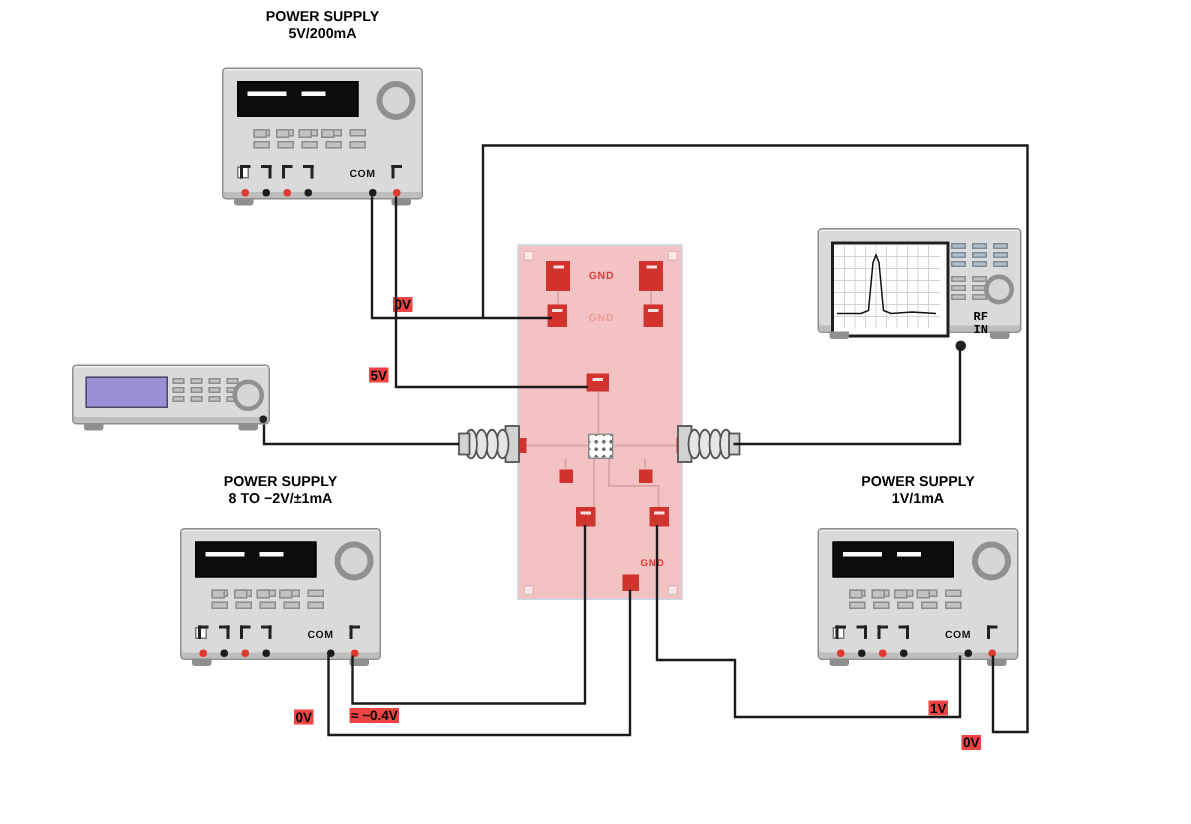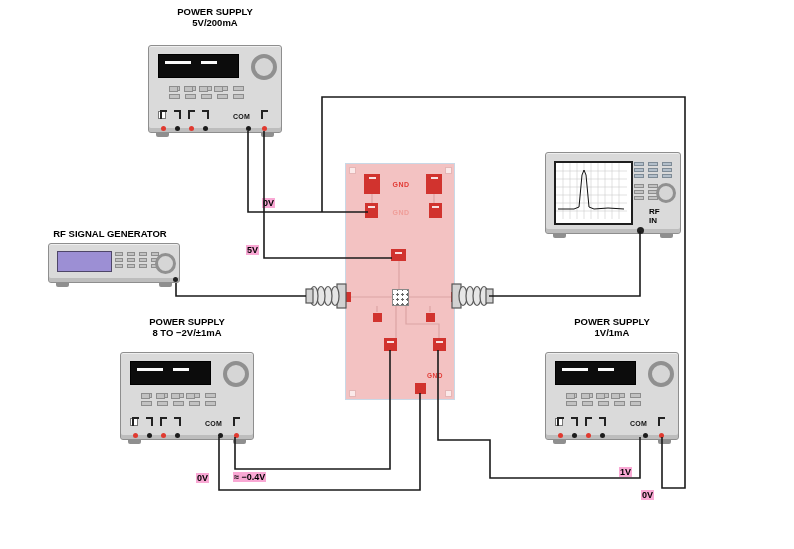--- a/index.html
+++ b/index.html
@@ -5,21 +5,21 @@
   html,body{margin:0;padding:0;background:#fff;}
   .canvas{
     position:relative;width:794px;height:549px;background:#ffffff;overflow:hidden;
     font-family:"Liberation Sans", sans-serif;color:#000;
   }
   
   .inst{position:absolute;background:#dadada;border:1px solid #8e8e8e;border-radius:3px;
         box-shadow:inset 0 -4px 0 #bdbdbd, inset 0 1px 0 #efefef;box-sizing:border-box;}
   .psu{width:134px;height:88px;}
   .rfgen{width:132px;height:40px;}
-  .sa{width:136px;height:82px;}
+  .sa{width:136px;height:70px;font-family:Liberation Mono, monospace;}
   .foot{position:absolute;bottom:-5px;width:13px;height:5px;background:#8f8f8f;border-radius:0 0 2px 2px;}
   .foot.l{left:7px}.foot.r{right:7px}
   
   .display{position:absolute;left:9px;top:8px;width:79px;height:22px;background:#0c0c0c;border:1px solid #000;}
   .display::before{content:"";position:absolute;left:6px;top:6px;width:26px;height:3px;background:#fafafa;}
   .display::after{content:"";position:absolute;left:42px;top:6px;width:16px;height:3px;background:#fafafa;}
   .rf-screen{position:absolute;left:8px;top:7px;width:53px;height:19px;background:#9c8fd4;border:1px solid #4e4668;}
   .sa-screen{position:absolute;left:8px;top:8px;width:75px;height:60px;background:#ffffff;border:2px solid #1e1e1e;}
   
   .knob{position:absolute;border-radius:50%;box-sizing:border-box;background:#d6d6d6;border:4px solid #909090;}
@@ -41,21 +41,21 @@
   .term-icons{position:absolute;left:24px;top:64px;display:flex;gap:7px;}
   .tg{display:inline-block;width:7px;height:9px;box-sizing:border-box;}
   .tg.a{border-left:2px solid #222;border-top:2px solid #222;}
   .tg.b{border-right:2px solid #222;border-top:2px solid #222;}
   .tg-after{position:absolute;left:112px;top:64px;}
   .com{position:absolute;left:84px;top:67px;font-size:7px;font-weight:bold;letter-spacing:.3px;color:#111;}
   .dot{position:absolute;top:80px;width:5px;height:5px;border-radius:50%;}
   .dot.red{background:#e03a30;} .dot.blk{background:#1c1c1c;}
   
   .inst-title{position:absolute;text-align:center;font-weight:bold;font-size:9.5px;line-height:11px;color:#000;}
-  .wlabel{position:absolute;font-size:9px;font-weight:bold;color:#000;background:#f9a8d4;padding:0 1px;}
+  .wlabel{position:absolute;font-size:9px;font-weight:bold;color:#000;background:#ef4444;padding:0 1px;}
   
   .rf-label{position:absolute;left:103px;top:54px;font-size:8px;font-weight:bold;line-height:9px;}
   .rfin-dot{position:absolute;left:91px;top:74px;width:7px;height:7px;background:#222;border-radius:50%;}
   .rfout-dot{position:absolute;left:124px;top:33px;width:5px;height:5px;background:#222;border-radius:50%;}
   
   .board{position:absolute;left:345px;top:163px;width:110px;height:237px;background:#f3c2c2;
          border:1px solid #c9d8e6;box-sizing:border-box;}
   .hole{position:absolute;width:7px;height:7px;background:#fbe9e9;border:1px solid #e4b6b6;box-sizing:border-box;}
   .pad{position:absolute;background:#d1332e;}
   .pad.m::after{content:"";display:block;margin:3px auto 0;width:7px;height:2px;background:rgba(255,255,255,.85);}
@@ -101,23 +101,20 @@
 
     <div class="bgnd" style="left:40px;top:17px">GND</div>
     <div class="bgnd light" style="left:40px;top:45px">GND</div>
     <div class="bgnd small" style="left:77px;top:208px">GND</div>
   </div>
 
   <div class="inst-title" style="left:148px;top:6px;width:134px">
     <div>POWER SUPPLY</div>
     <div>5V/200mA</div>
   </div>
-  <div class="inst-title" style="left:30px;top:228px;width:160px">
-    <div>RF SIGNAL GENERATOR</div>
-  </div>
   <div class="inst-title" style="left:120px;top:316px;width:134px">
     <div>POWER SUPPLY</div>
     <div>8 TO −2V/±1mA</div>
   </div>
   <div class="inst-title" style="left:545px;top:316px;width:134px">
     <div>POWER SUPPLY</div>
     <div>1V/1mA</div>
   </div>
 
   <div class="inst psu" style="left:148px;top:45px">

